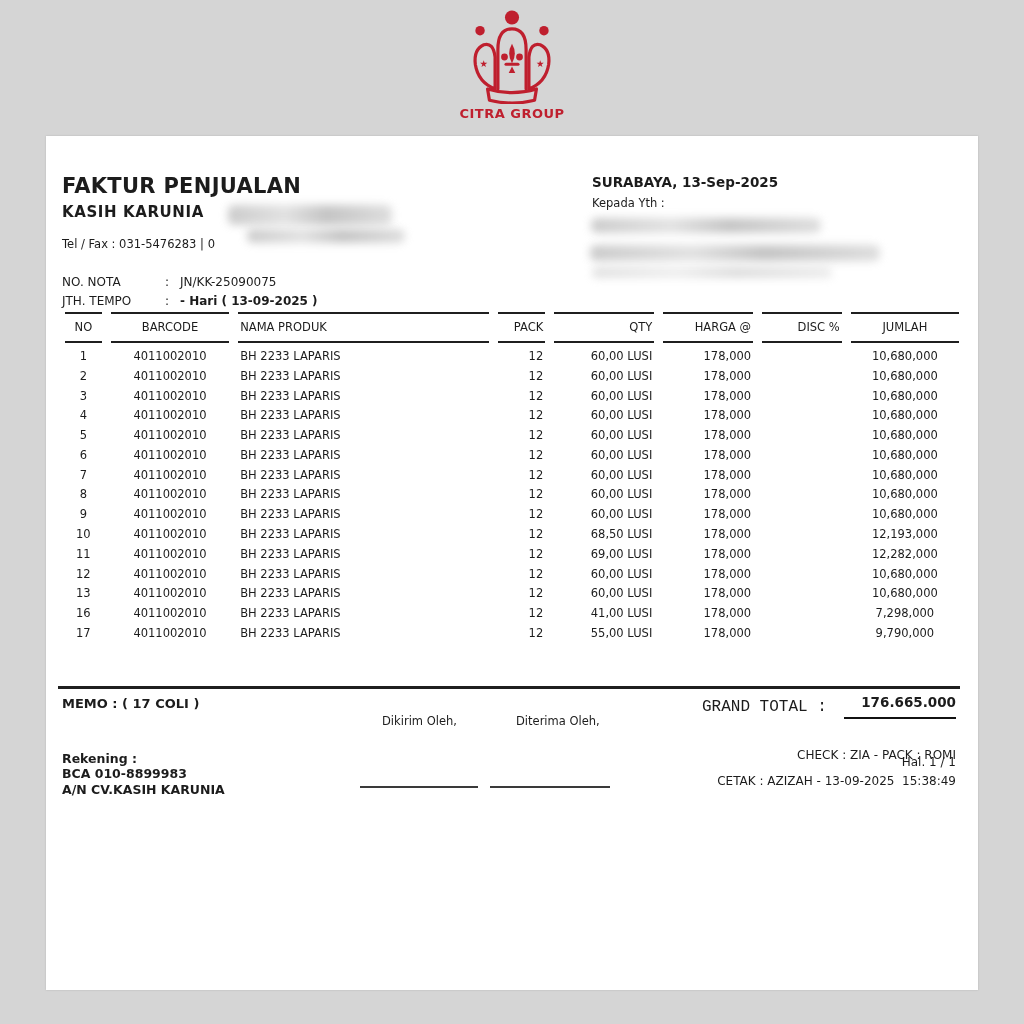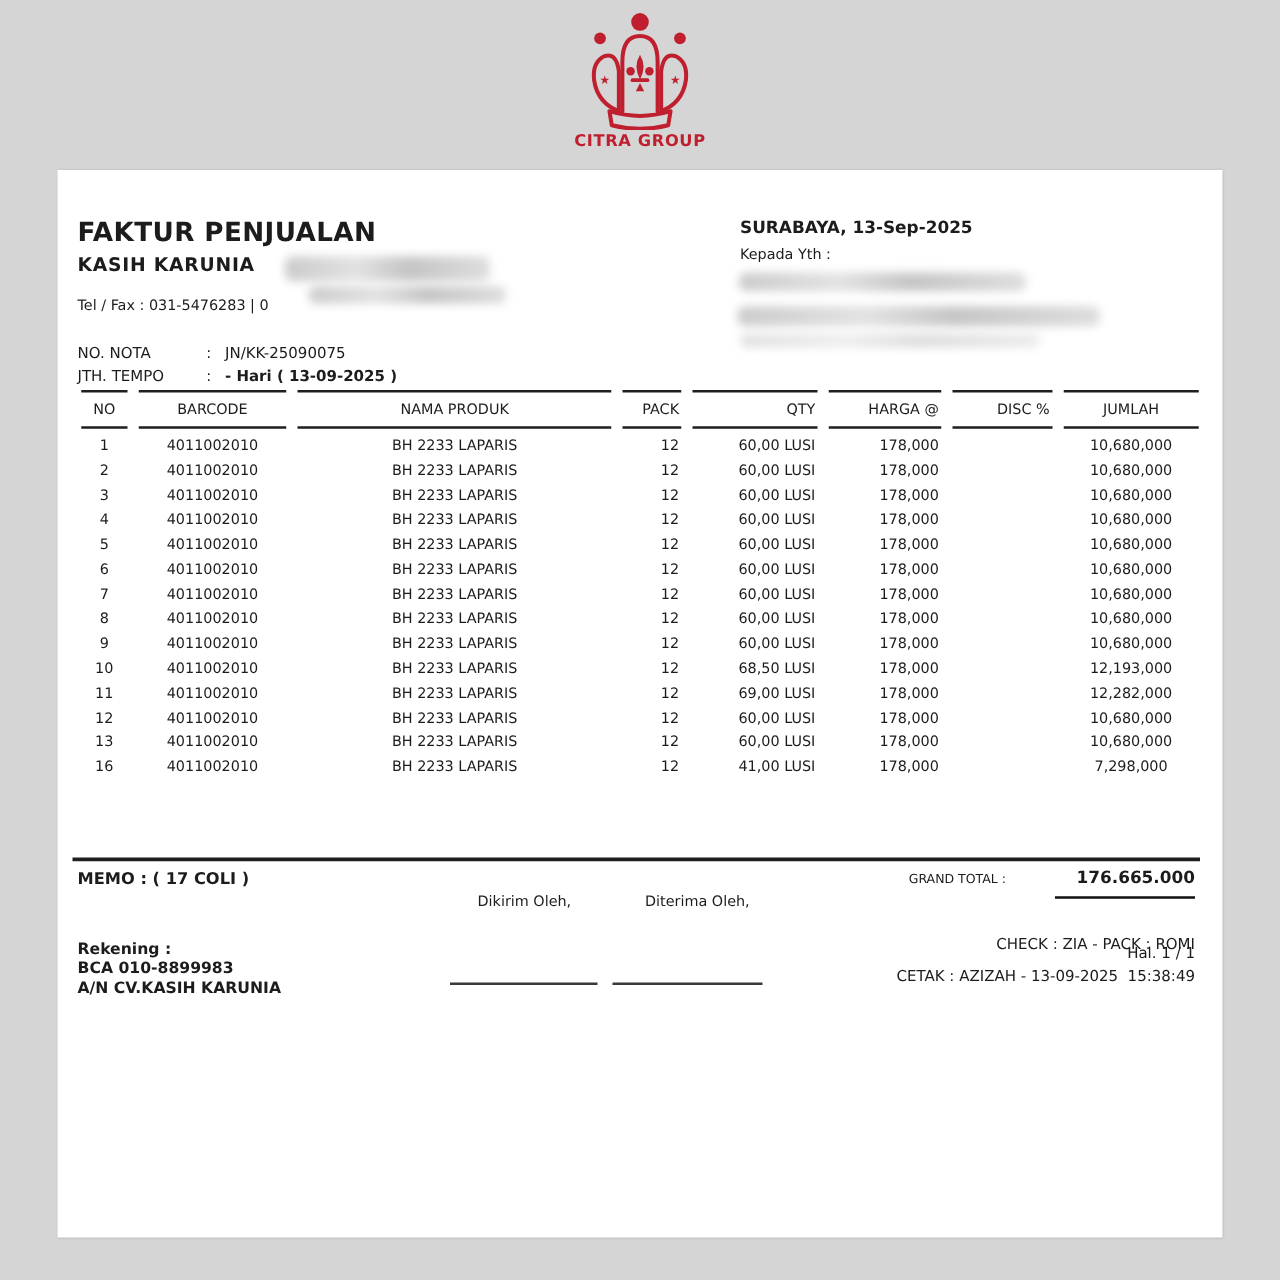--- a/index.html
+++ b/index.html
@@ -44,30 +44,30 @@
   table { border-collapse:separate; border-spacing:9px 0; width:100%; table-layout:fixed; }
   th {
     border-top:2px solid #1f1f1f; border-bottom:2px solid #1f1f1f;
     font-size:11.5px; font-weight:normal; text-align:center;
     padding:6px 2px 7px 2px; white-space:nowrap;
   }
   td { font-size:11.5px; padding:2.4px 2px; line-height:15px; white-space:nowrap; overflow:hidden; }
   tbody tr:first-child td { padding-top:6px; }
   .c-no{width:36px;text-align:center}
   .c-barcode{width:116px;text-align:center}
-  .c-nama{width:246px;text-align:center}
+  .c-nama{width:246px;text-align:left}
   .c-pack{width:46px;text-align:right}
   .c-qty{width:98px;text-align:right}
   .c-harga{width:88px;text-align:right}
   .c-disc{width:78px;text-align:right}
   .c-jumlah{width:106px;text-align:center}
   .tbl-bottom-line { left:12px; top:550px; width:902px; height:2.5px; background:#1f1f1f; }
   
   .memo { left:16px; top:560px; font-size:13px; font-weight:bold; }
-  .grand-label { left:681px; top:562px; font-size:10px; }
+  .grand-label { left:656px; top:562px; font-size:16px;font-family:Liberation Mono, monospace; }
   .grand-value { right:22px; top:558px; font-size:13.5px; font-weight:bold; }
   .grand-line  { right:22px; top:581px; width:112px; height:2px; background:#111; }
   .sig-label { top:578px; font-size:11.5px; }
   .sig-1 { left:336px; } .sig-2 { left:470px; }
   .sig-line { top:650px; height:1.6px; background:#3a3a3a; }
   .sig-line.s1 { left:314px; width:118px; }
   .sig-line.s2 { left:444px; width:120px; }
   .r-line { right:22px; text-align:right; font-size:12px; white-space:pre; }
   .check-line { top:600px;margin-top:12px; }
   .page-line  { top:619px; }
@@ -279,20 +279,30 @@
           <tr>
     <td class="c-no">16</td>
     <td class="c-barcode">4011002010</td>
     <td class="c-nama">BH 2233 LAPARIS</td>
     <td class="c-pack">12</td>
     <td class="c-qty">41,00 LUSI</td>
     <td class="c-harga">178,000</td>
     <td class="c-disc"></td>
     <td class="c-jumlah">7,298,000</td>
   </tr>
+          <tr>
+    <td class="c-no">17</td>
+    <td class="c-barcode">4011002010</td>
+    <td class="c-nama">BH 2233 LAPARIS</td>
+    <td class="c-pack">12</td>
+    <td class="c-qty">55,00 LUSI</td>
+    <td class="c-harga">178,000</td>
+    <td class="c-disc"></td>
+    <td class="c-jumlah">9,790,000</td>
+  </tr>
         </tbody>
     </table>
   </div>
   <div class="abs tbl-bottom-line"></div>
 
   <div class="abs memo">MEMO : ( 17 COLI )</div>
   <div class="abs grand-label">GRAND TOTAL :</div>
   <div class="abs grand-value">176.665.000</div>
   <div class="abs grand-line"></div>
 

